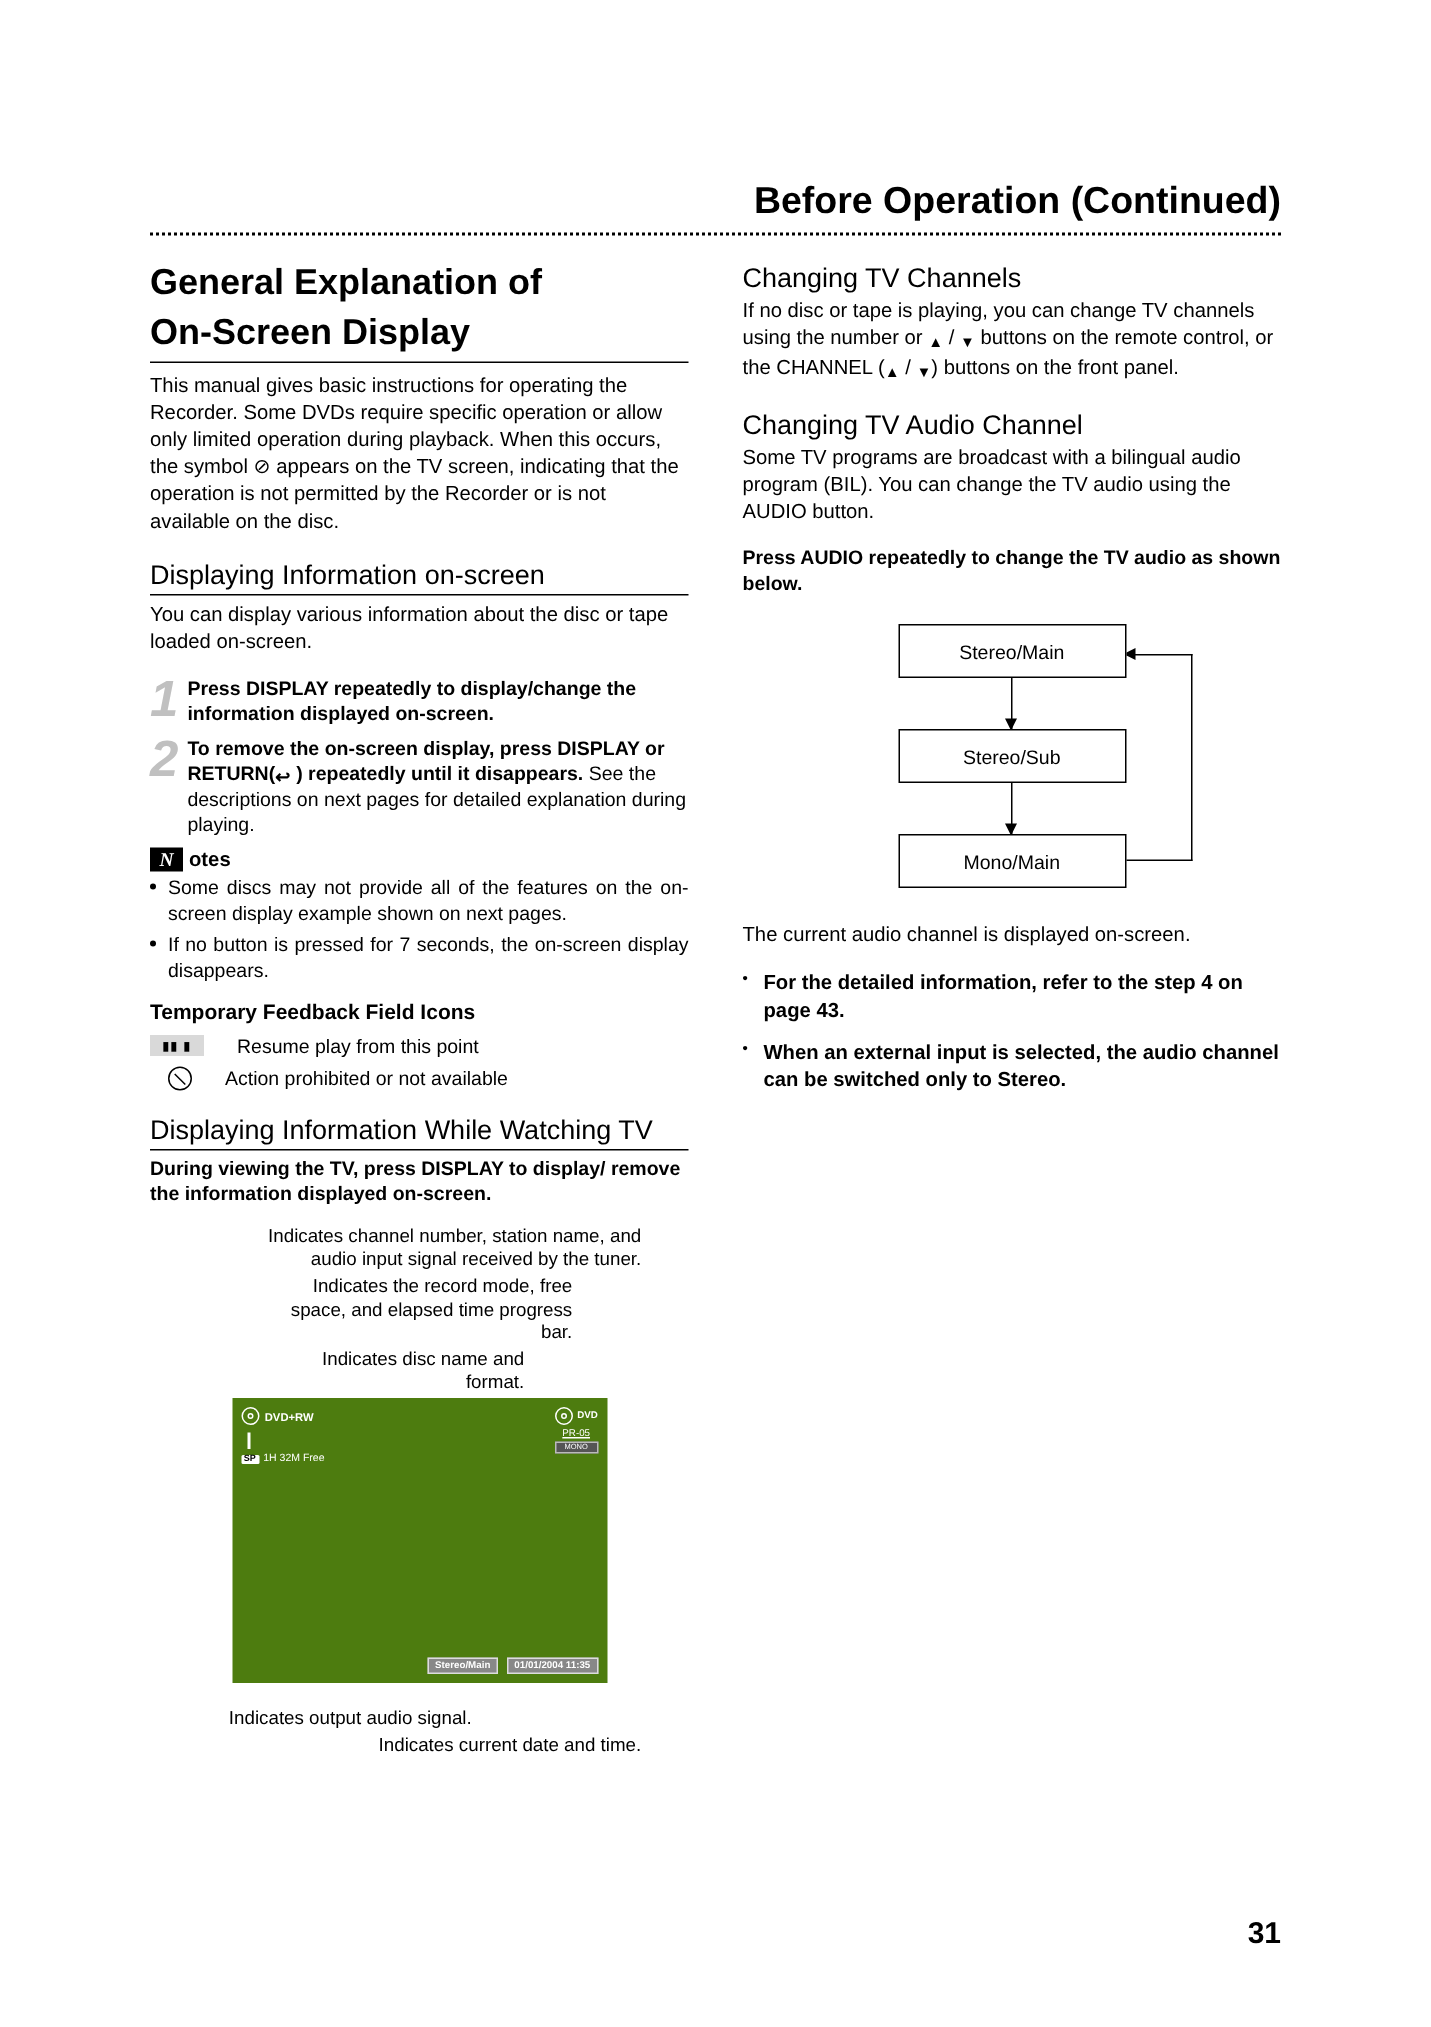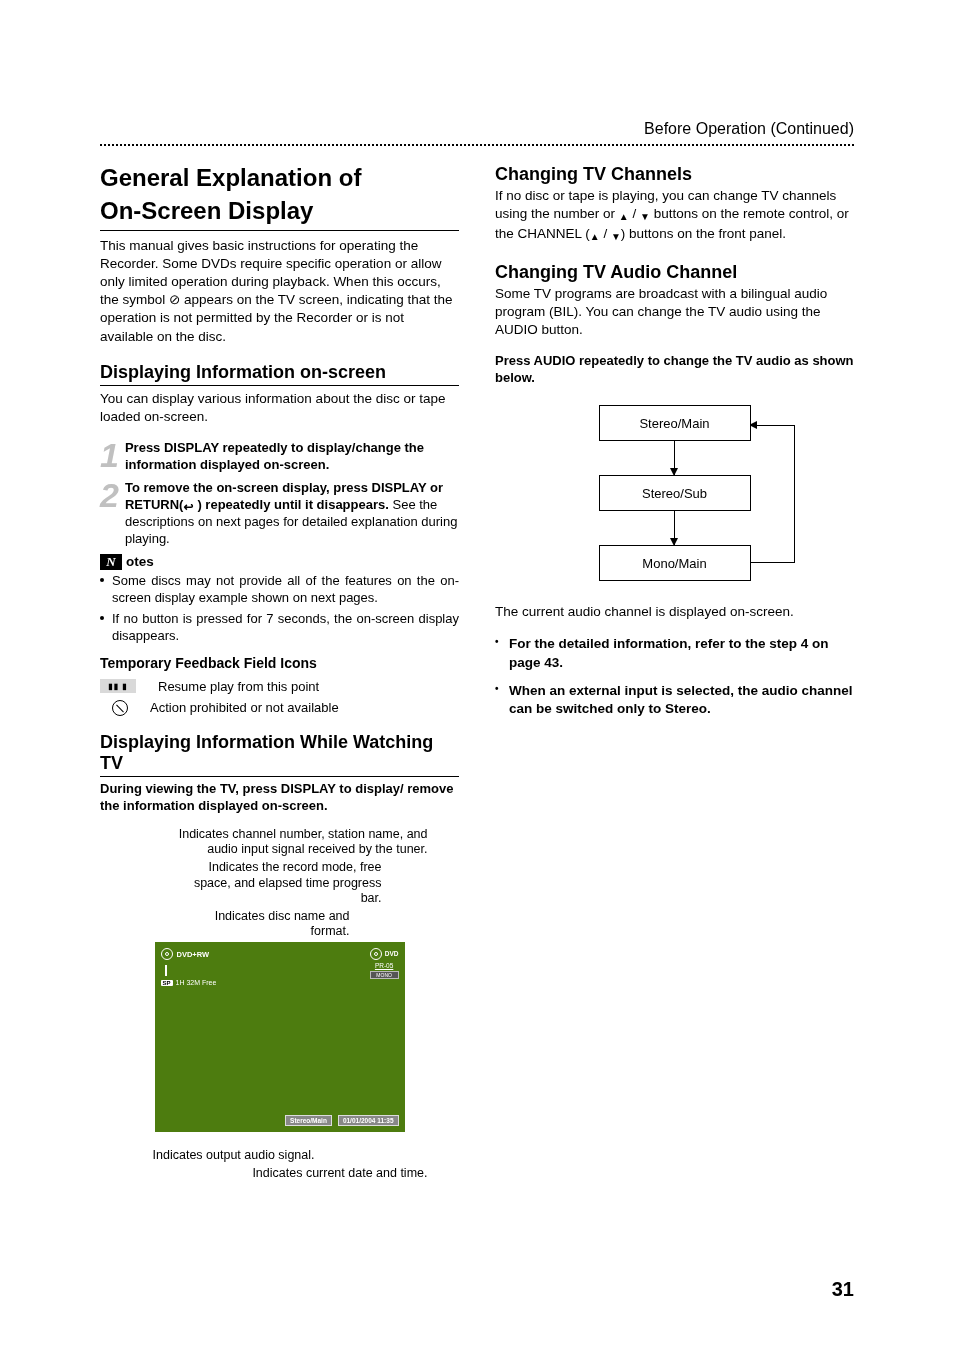--- a/index.html
+++ b/index.html
@@ -15,22 +15,22 @@
     position: relative;
     box-sizing: border-box;
     padding: 120px 100px 60px 100px;
   }
   .header-row {
     display: flex;
     justify-content: flex-end;
     margin-bottom: 6px;
   }
   .running-head {
-    font-size: 16px;
-    font-weight: normal;
+    font-size: 25px;
+    font-weight: bold;
   }
   .dotted {
     border: none;
     border-top: 2px dotted #000;
     margin: 0 0 18px 0;
   }
   .cols {
     display: flex;
     gap: 36px;
   }
@@ -49,21 +49,21 @@
     border-top: 1px solid #000;
     margin: 2px 0 6px 0;
   }
   p {
     font-size: 13.5px;
     line-height: 1.35;
     margin: 0 0 14px 0;
   }
   h2.sub {
     font-size: 18px;
-    font-weight: bold;
+    font-weight: normal;
     margin: 16px 0 2px 0;
   }
   .thin-rule {
     border: none;
     border-top: 1px solid #000;
     margin: 0 0 4px 0;
   }
   .step {
     display: flex;
     gap: 6px;

